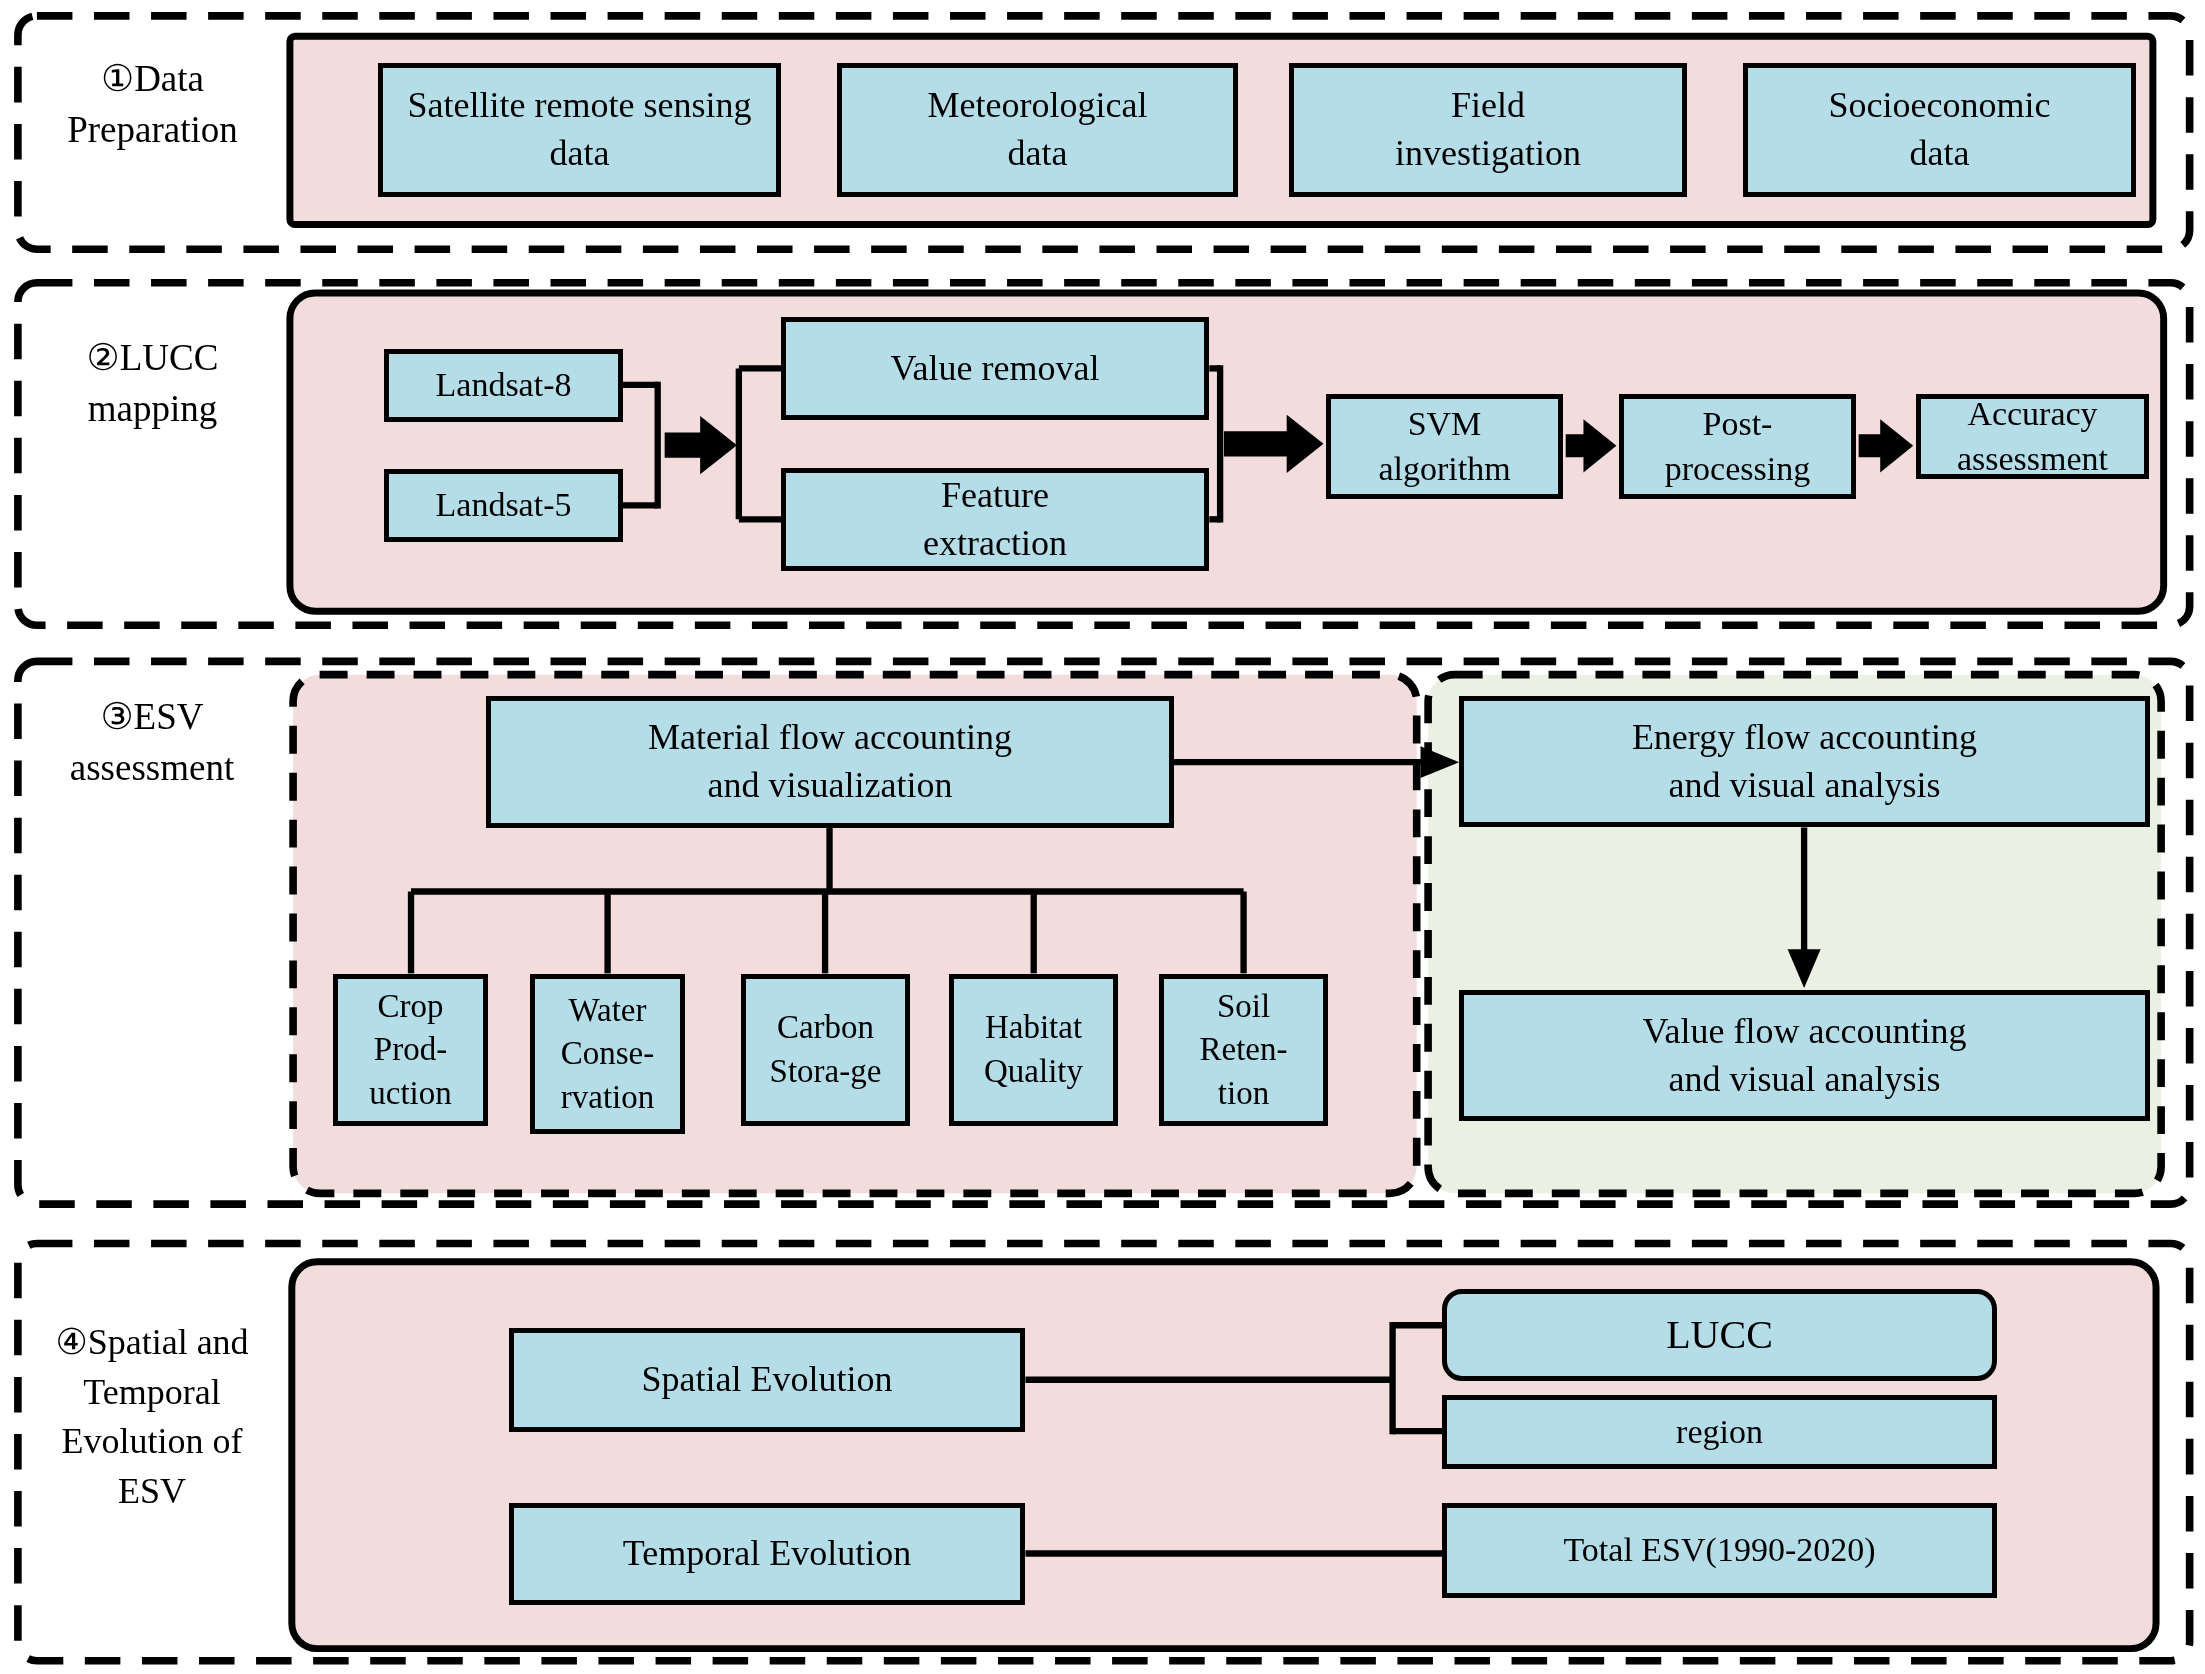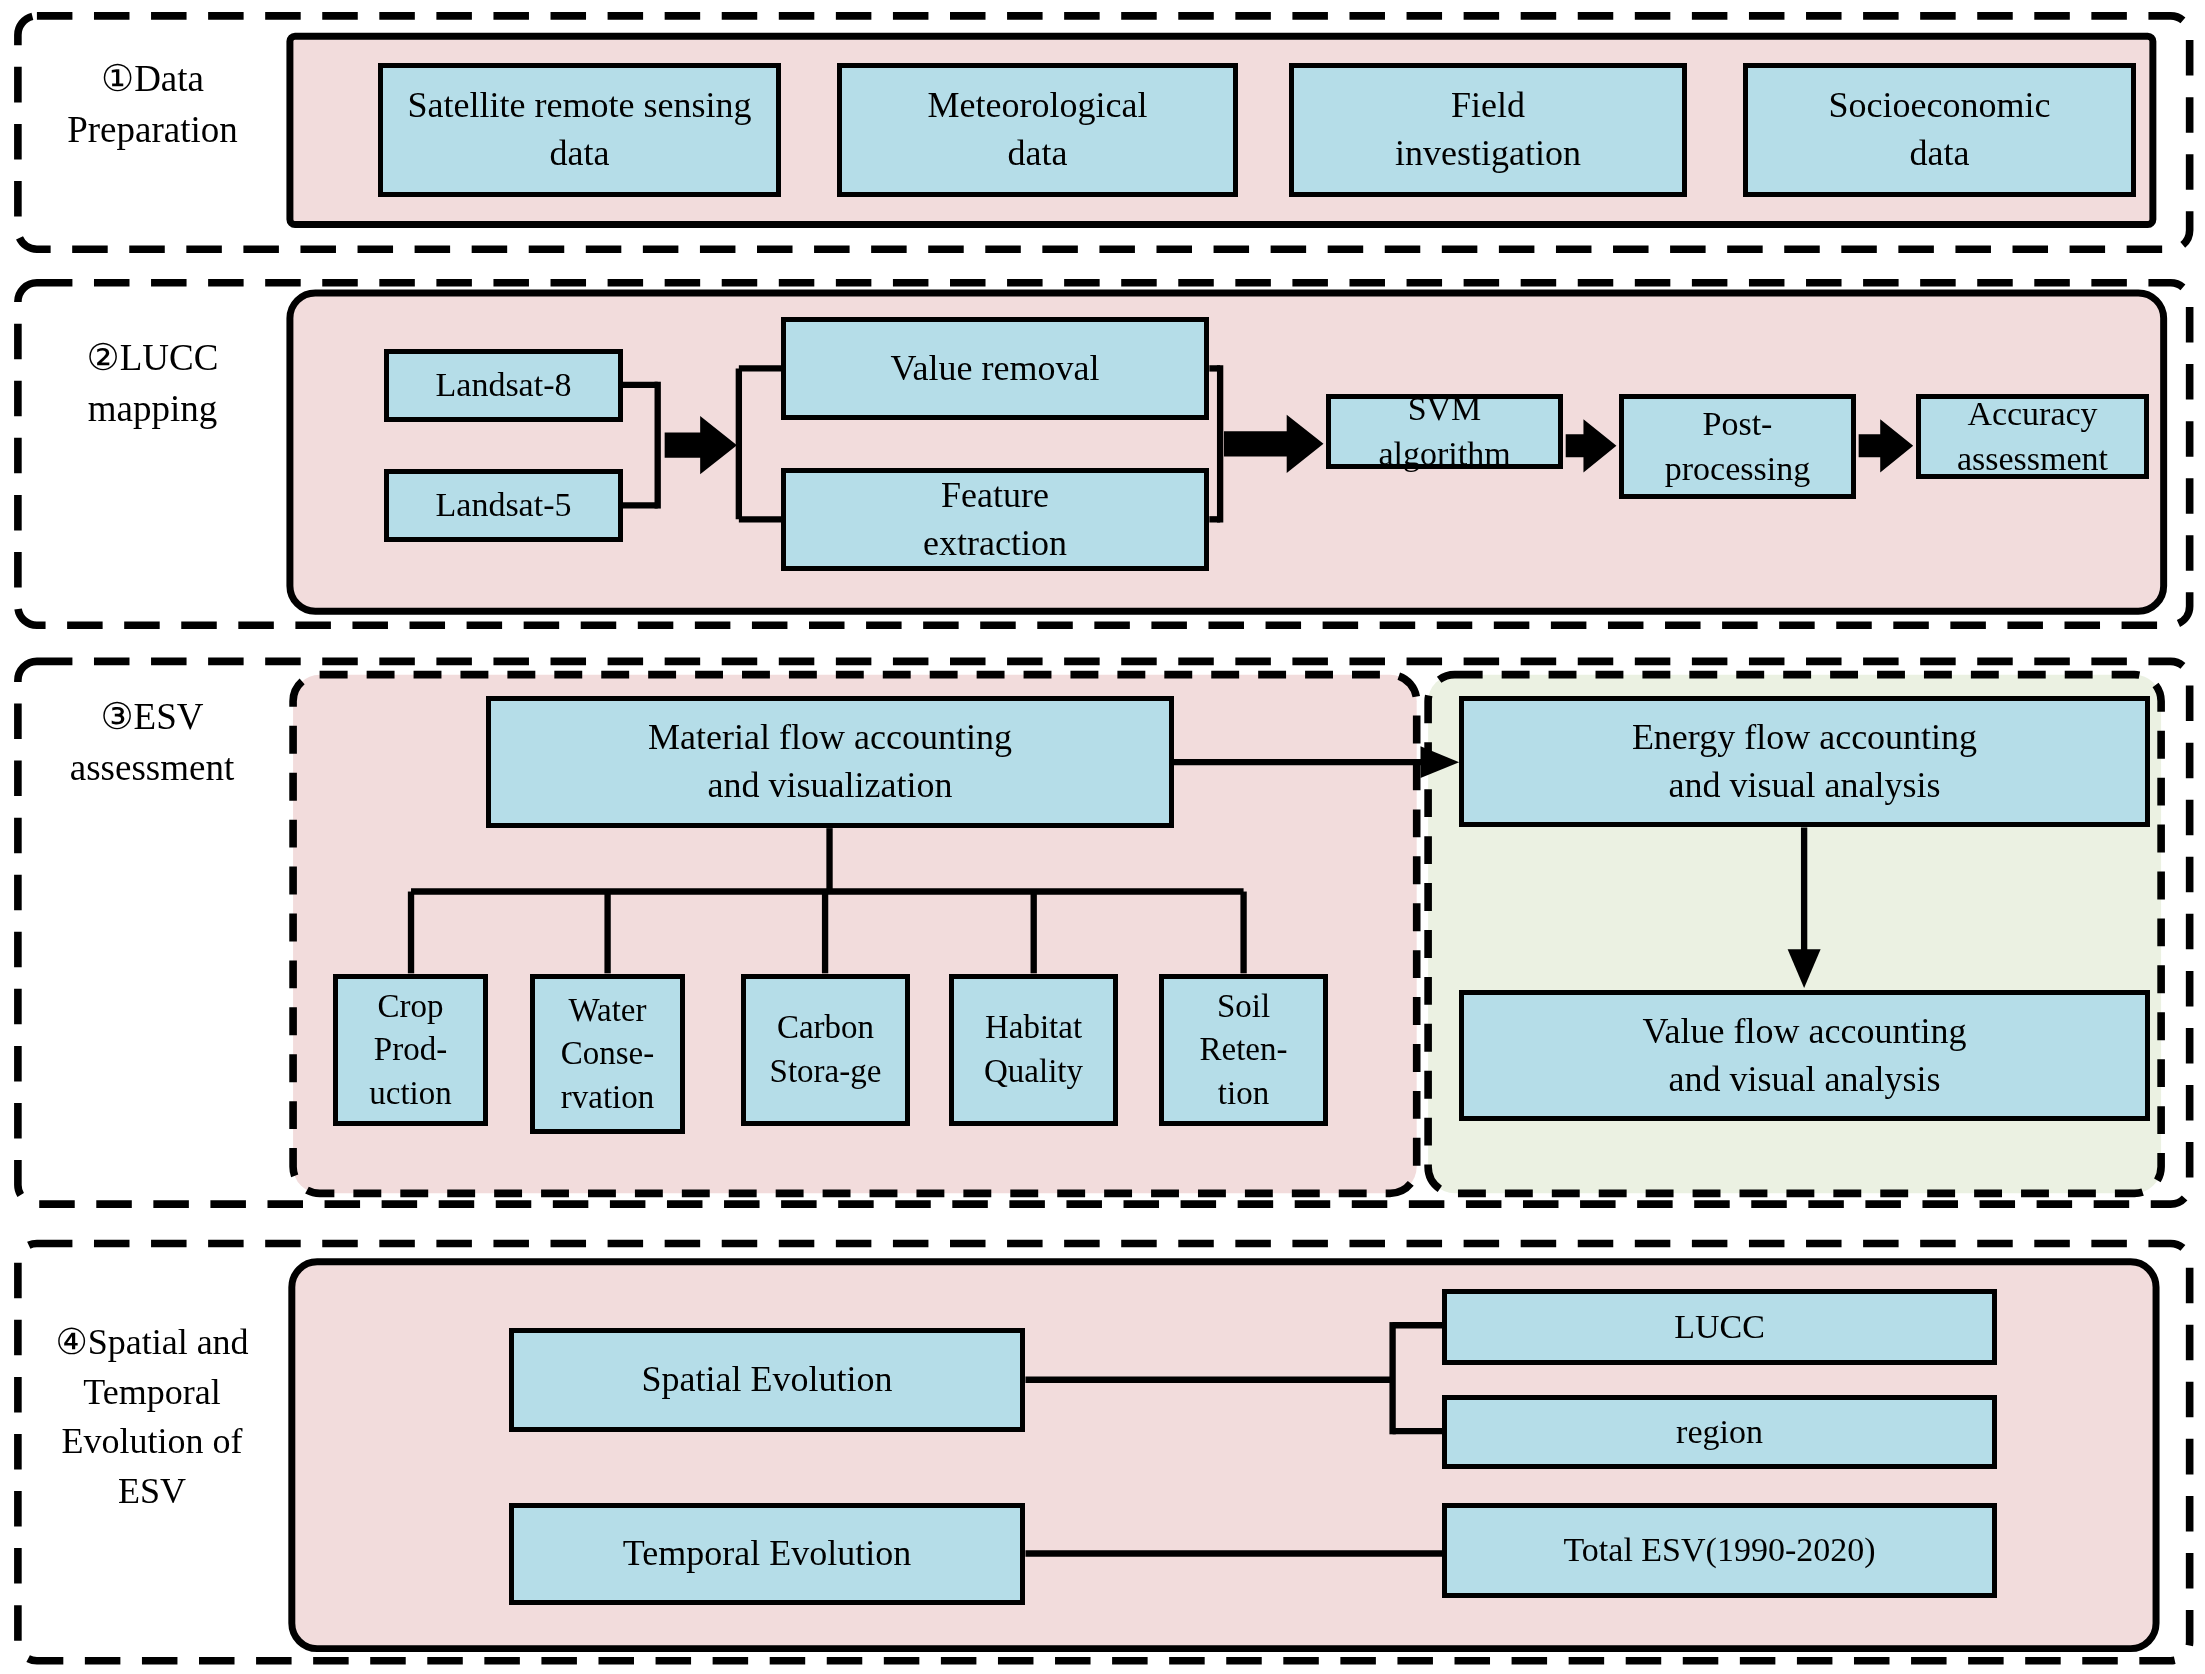--- a/index.html
+++ b/index.html
@@ -107,21 +107,21 @@
   <div class="box" style="left:1289px;top:63px;width:398px;height:134px;font-size:36px;">Field
 investigation</div>
   <div class="box" style="left:1743px;top:63px;width:393px;height:134px;font-size:36px;">Socioeconomic
 data</div>
 
   <div class="box" style="left:384px;top:349px;width:239px;height:73px;font-size:34px;">Landsat-8</div>
   <div class="box" style="left:384px;top:469px;width:239px;height:73px;font-size:34px;">Landsat-5</div>
   <div class="box" style="left:781px;top:317px;width:428px;height:103px;font-size:36px;">Value removal</div>
   <div class="box" style="left:781px;top:468px;width:428px;height:103px;font-size:36px;">Feature
 extraction</div>
-  <div class="box" style="left:1326px;top:394px;width:237px;height:75px;font-size:34px;">SVM
+  <div class="box" style="left:1326px;top:394px;width:237px;height:105px;font-size:34px;">SVM
 algorithm</div>
   <div class="box" style="left:1619px;top:394px;width:237px;height:105px;font-size:34px;">Post-
 processing</div>
   <div class="box" style="left:1916px;top:394px;width:233px;height:85px;font-size:34px;">Accuracy
 assessment</div>
 
   <div class="box" style="left:486px;top:696px;width:688px;height:132px;font-size:36px;">Material flow accounting
 and visualization</div>
   <div class="box" style="left:1459px;top:696px;width:691px;height:131px;font-size:36px;">Energy flow accounting
 and visual analysis</div>
@@ -136,18 +136,18 @@
   <div class="box" style="left:741px;top:974px;width:169px;height:152px;font-size:33px;">Carbon
 Stora-ge</div>
   <div class="box" style="left:949px;top:974px;width:169px;height:152px;font-size:33px;">Habitat
 Quality</div>
   <div class="box" style="left:1159px;top:974px;width:169px;height:152px;font-size:33px;">Soil
 Reten-
 tion</div>
 
   <div class="box" style="left:509px;top:1328px;width:516px;height:104px;font-size:36px;">Spatial Evolution</div>
   <div class="box" style="left:509px;top:1503px;width:516px;height:102px;font-size:36px;">Temporal Evolution</div>
-  <div class="box" style="left:1442px;top:1289px;width:555px;height:76px;font-size:34px;">LUCC</div>
+  <div class="box" style="left:1442px;top:1289px;width:555px;height:92px;font-size:40px;border-radius:20px;">LUCC</div>
   <div class="box" style="left:1442px;top:1395px;width:555px;height:74px;font-size:34px;">region</div>
   <div class="box" style="left:1442px;top:1503px;width:555px;height:95px;font-size:34px;">Total ESV(1990-2020)</div>
 
 </div>
 
 
 </body></html>

